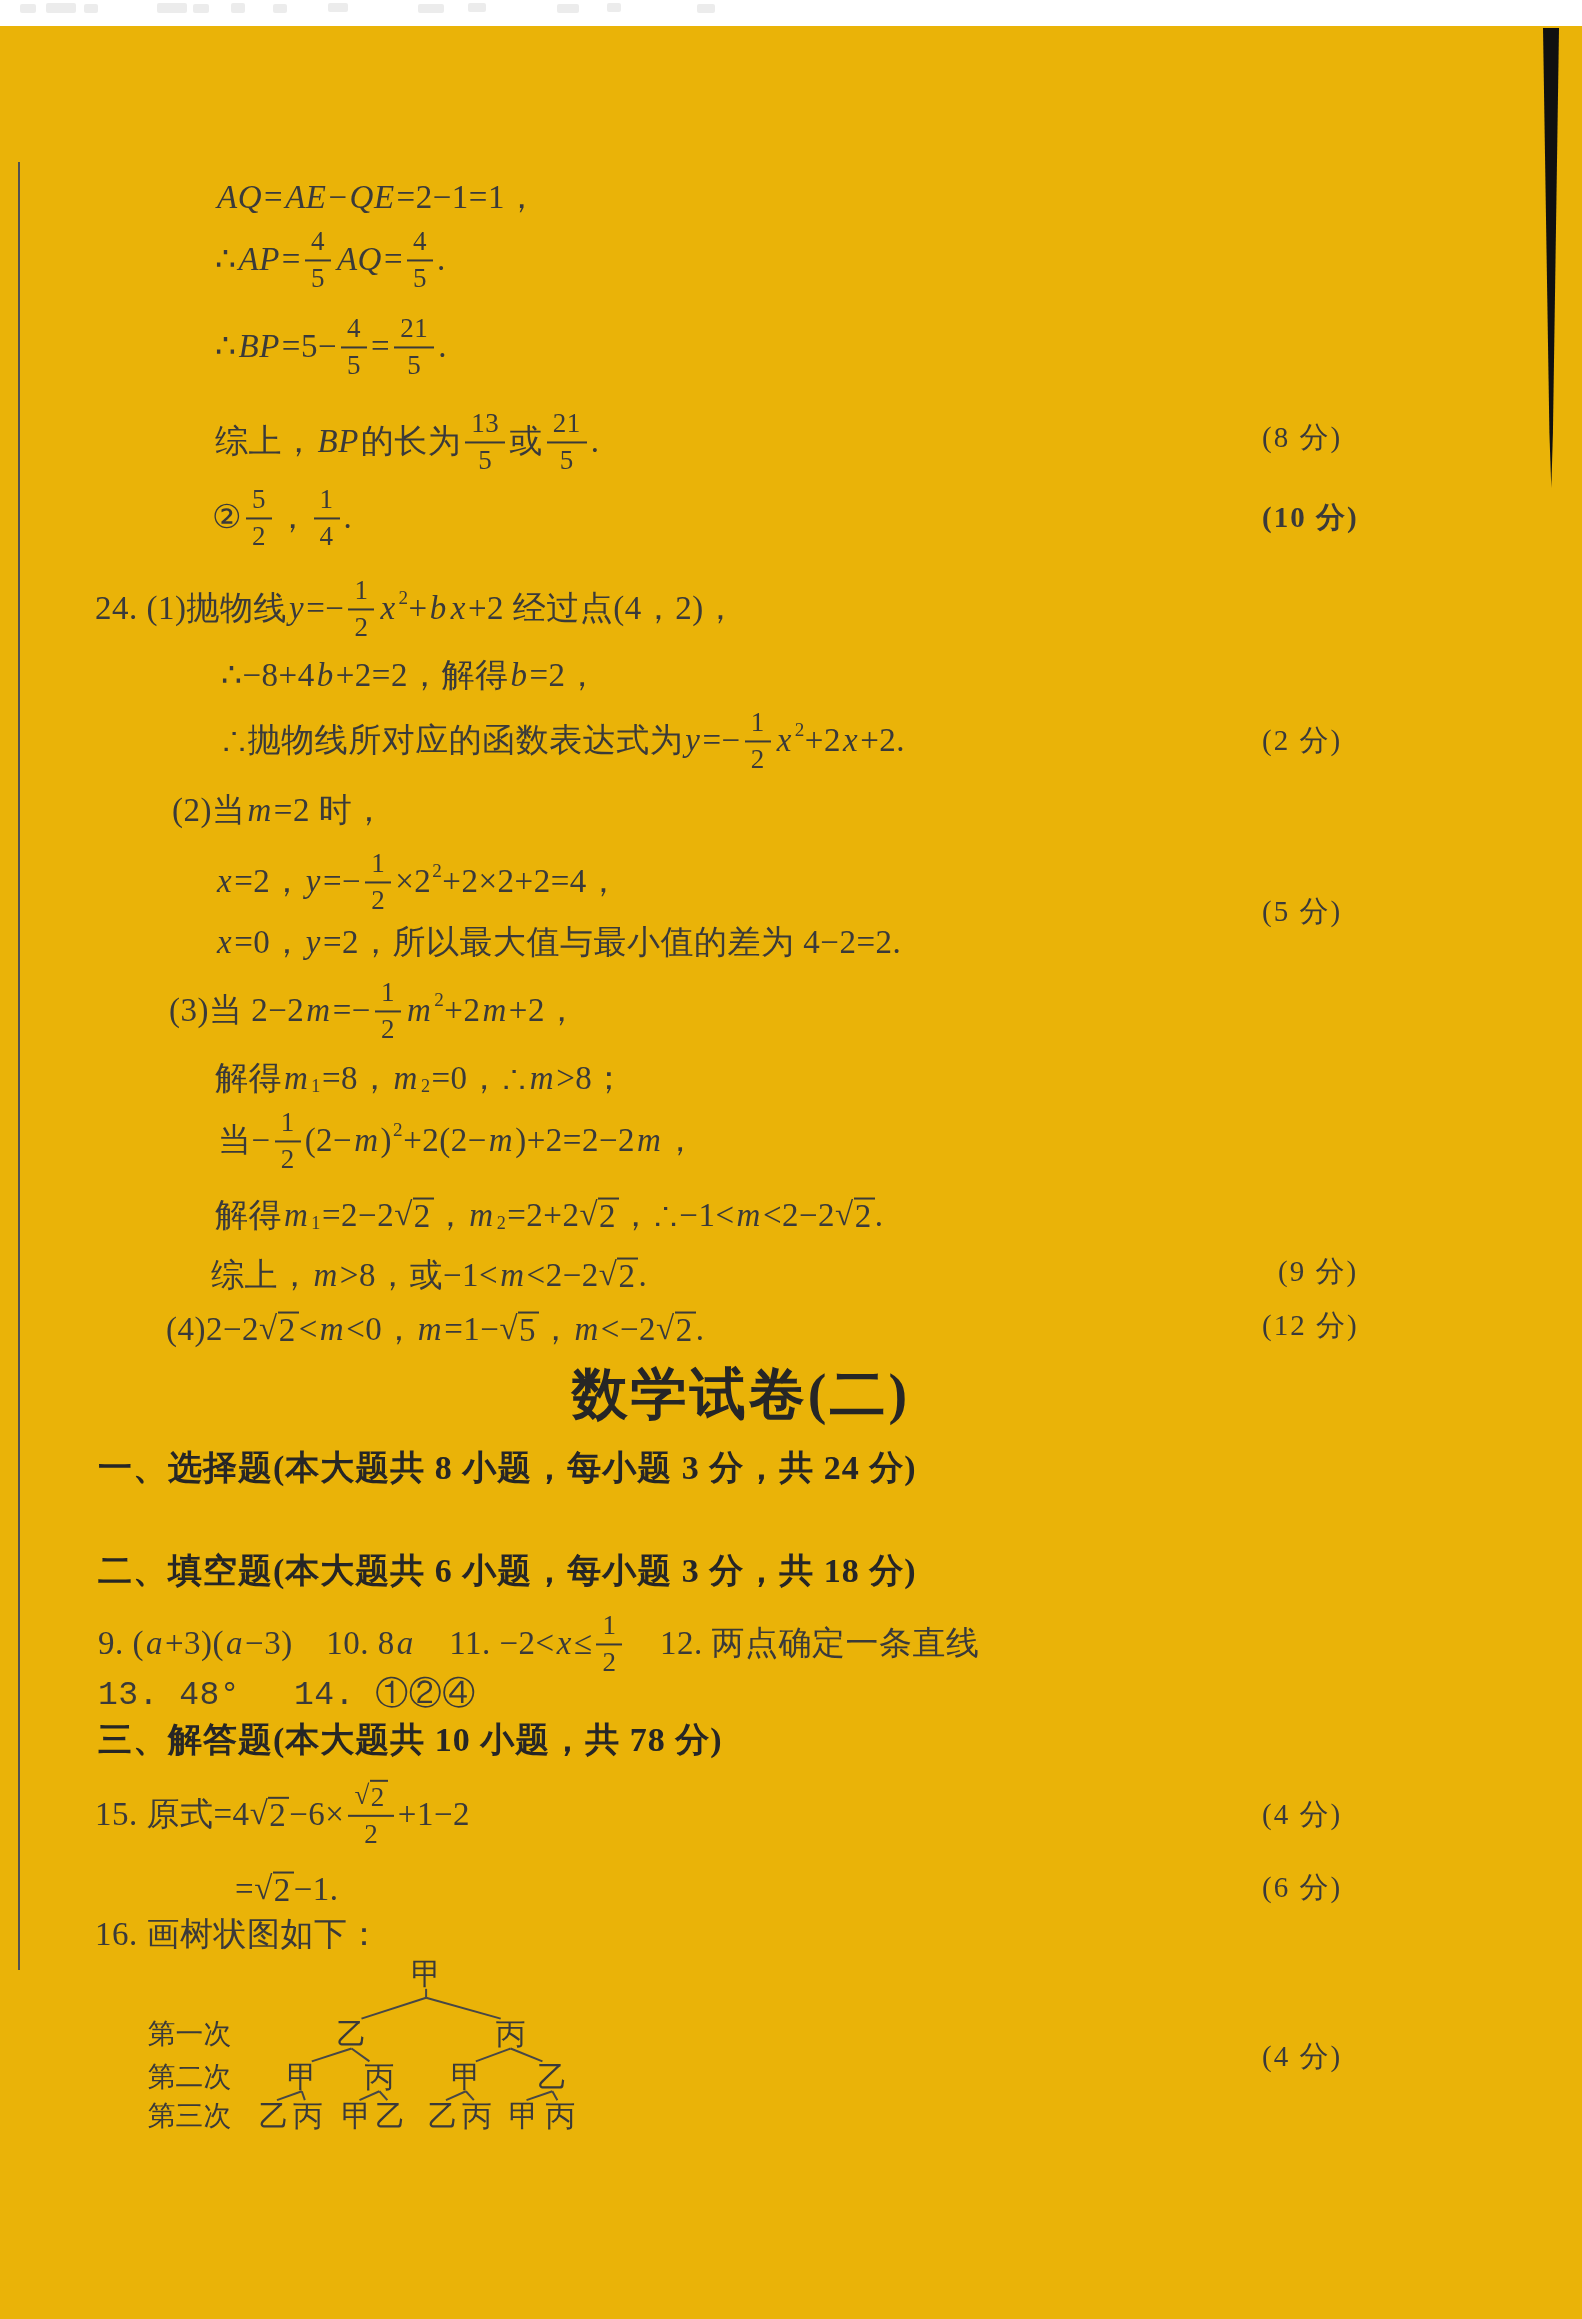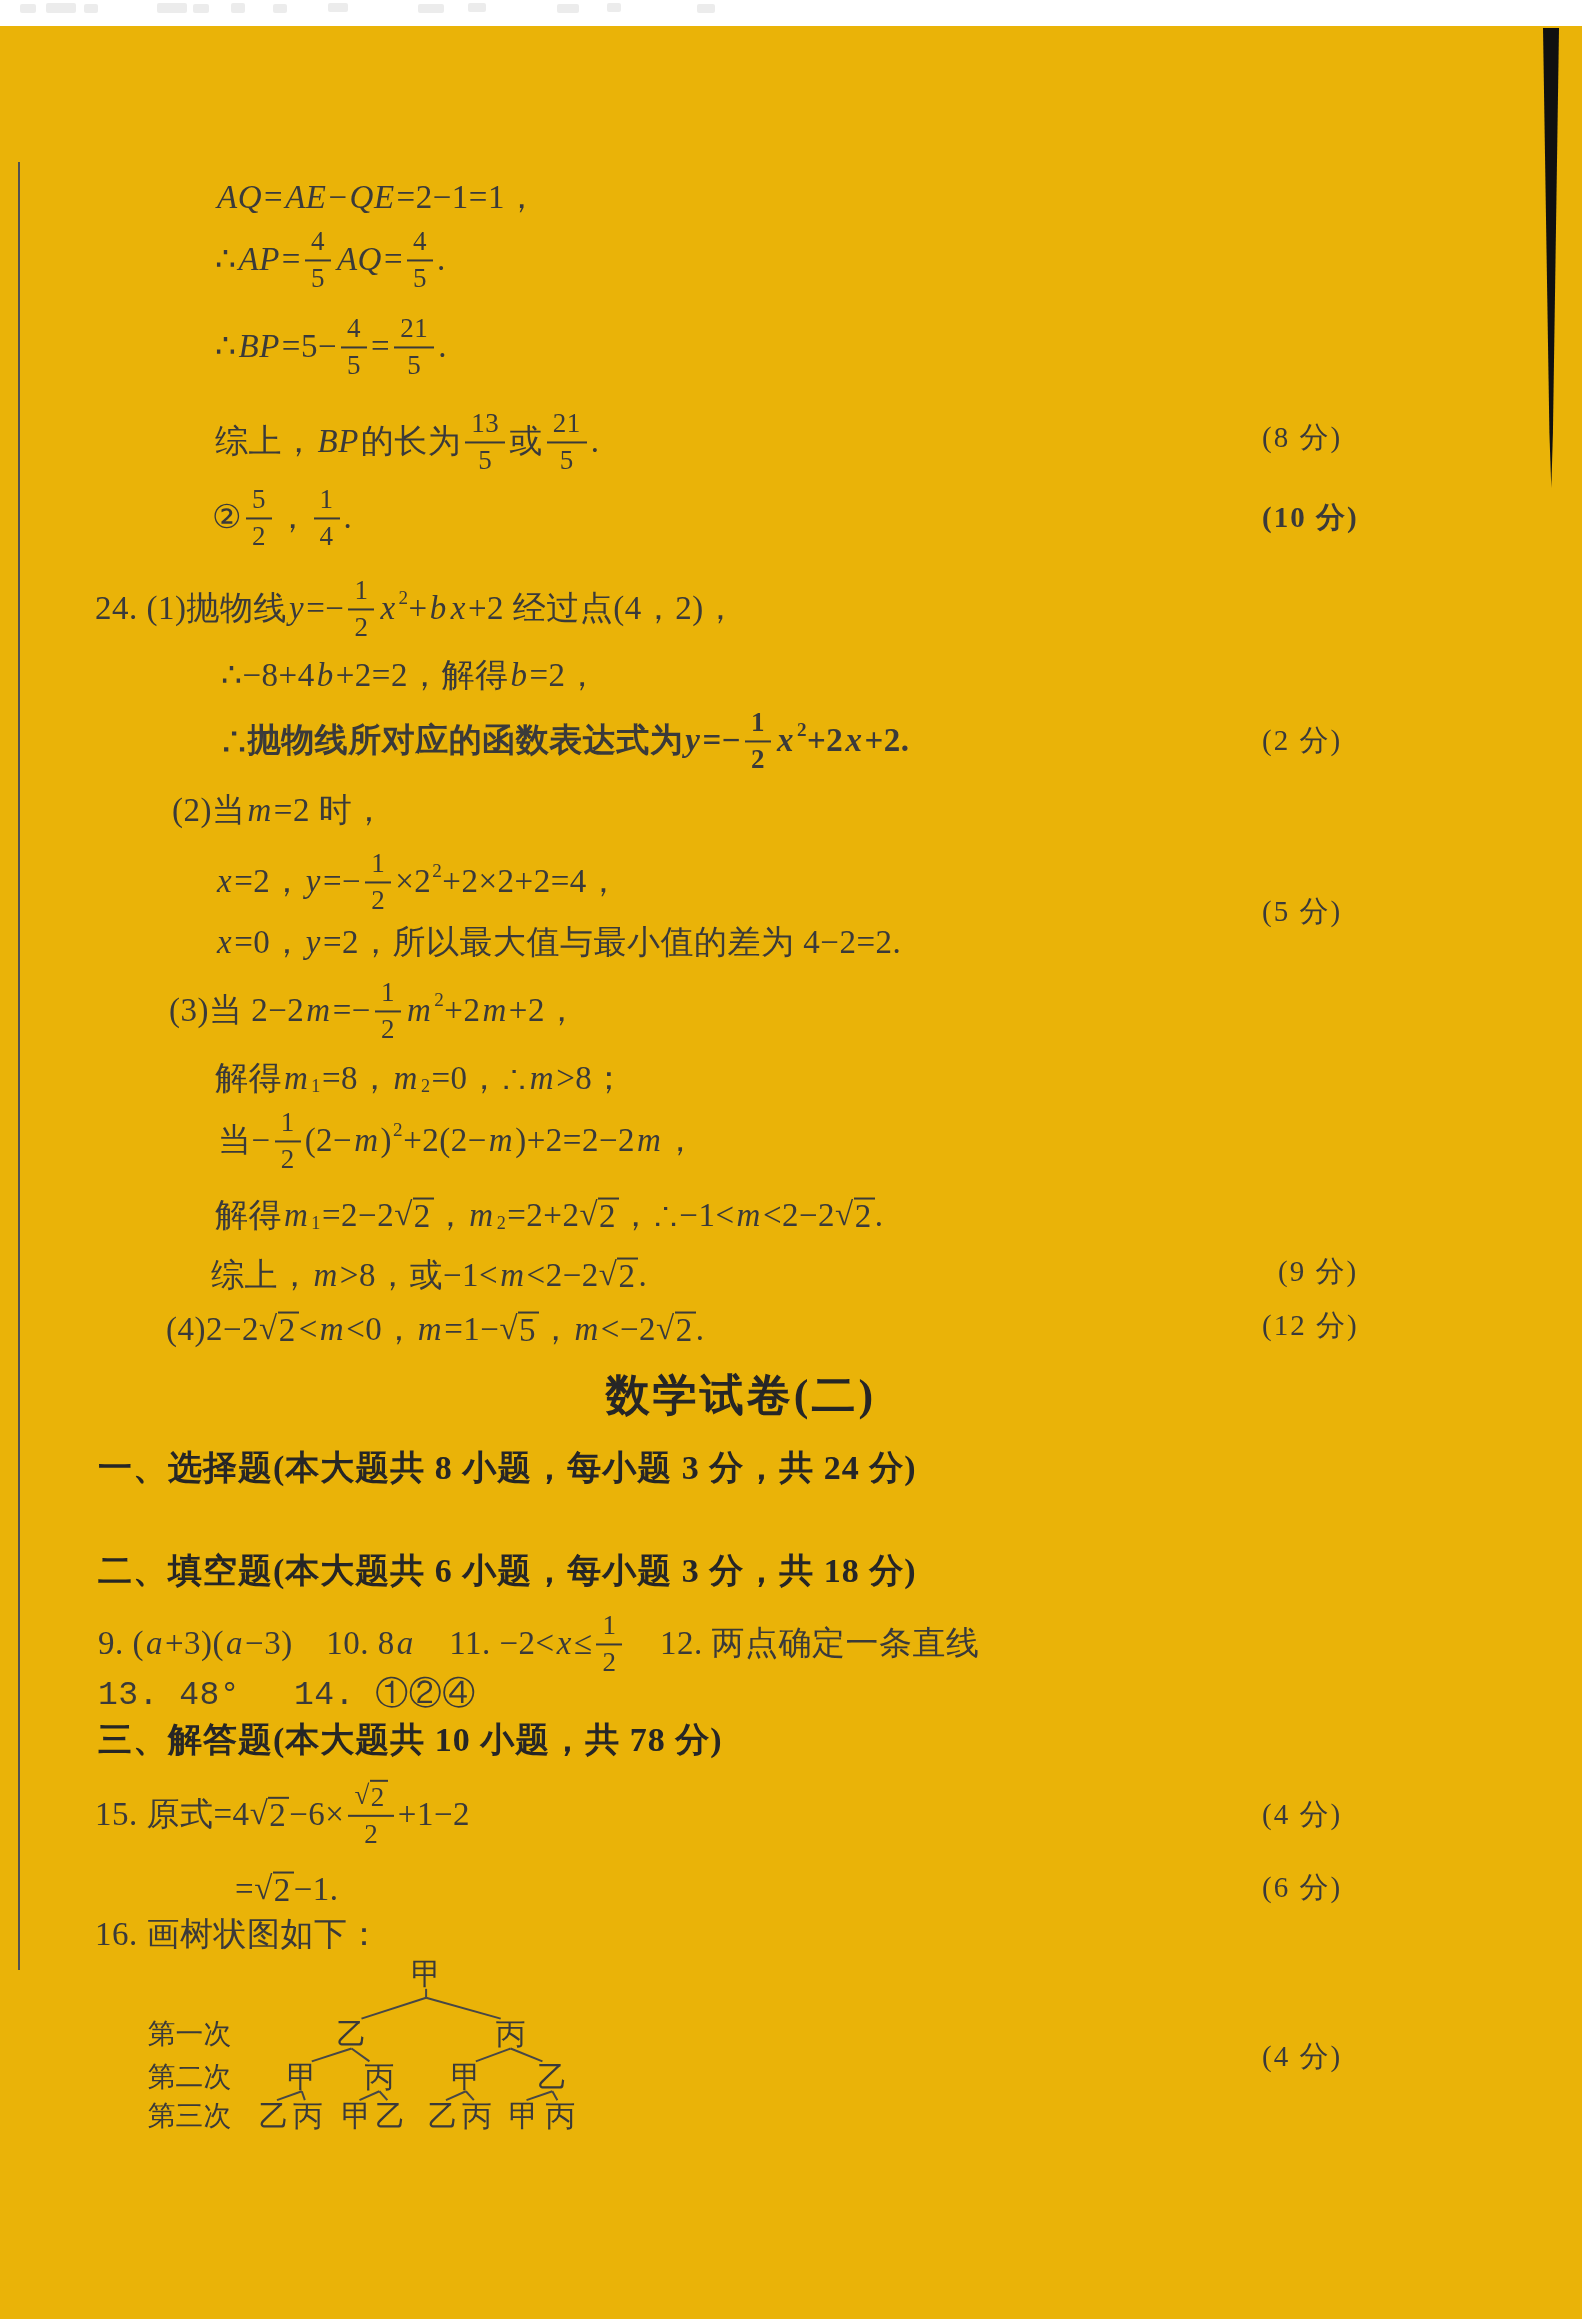--- a/index.html
+++ b/index.html
@@ -15,21 +15,21 @@
   .run{display:inline-block;vertical-align:middle;}
   .it{font-style:italic;padding:0 2px;}
   .sup{display:inline-block;vertical-align:middle;position:relative;top:-0.55em;font-size:0.58em;padding-left:1px;}
   .sub{display:inline-block;vertical-align:middle;position:relative;top:0.4em;font-size:0.55em;padding:0 1px;}
   .frac{display:inline-block;vertical-align:middle;text-align:center;font-size:27px;line-height:1.15;margin:0 4px;}
   .frac .fnum{display:block;border-bottom:2px solid currentColor;padding:1px 6px 2px;}
   .frac .fden{display:block;padding:2px 6px 0;}
   .sqrt{display:inline-block;vertical-align:middle;white-space:nowrap;}
   .sqrt .rsign{display:inline-block;vertical-align:top;}
   .sqrt .rad{display:inline-block;border-top:2px solid currentColor;padding:0 3px 0 1px;}
-  .page-title{position:absolute;transform:translate(-50%,-50%);font-size:44px;font-weight:bold;
+  .page-title{position:absolute;transform:translate(-50%,-50%);font-size:56px;font-weight:bold;
               color:#262626;letter-spacing:3px;white-space:nowrap;margin:0;}
   .score{position:absolute;transform:translateY(-50%);font-size:29px;color:#3a3a3a;letter-spacing:2px;white-space:nowrap;}
   .choice-row{position:absolute;transform:translateY(-50%);display:flex;justify-content:space-between;
               font-size:33px;color:#3a3a3a;}
   .tree-svg{position:absolute;}
   .footer{position:absolute;transform:translate(-50%,-50%);font-size:31px;color:#3a3a3a;letter-spacing:2px;white-space:nowrap;}
 </style>
 </head>
 <body>
 
@@ -54,21 +54,21 @@
   <div class="right-bar" id="right-bar" style="left: 1543px; top: 28px; width: 16px; height: 460px;"></div>
 
   <div id="math-lines">
       <div class="math-line" style="left: 215px; top: 196px;"><span class="run it">AQ</span><span class="run">=</span><span class="run it">AE</span><span class="run">−</span><span class="run it">QE</span><span class="run">=2−1=1，</span></div>
       <div class="math-line" style="left: 215px; top: 260px;"><span class="run">∴</span><span class="run it">AP</span><span class="run">=</span><span class="frac"><span class="fnum">4</span><span class="fden">5</span></span><span class="run it">AQ</span><span class="run">=</span><span class="frac"><span class="fnum">4</span><span class="fden">5</span></span><span class="run">.</span></div>
       <div class="math-line" style="left: 215px; top: 347px;"><span class="run">∴</span><span class="run it">BP</span><span class="run">=5−</span><span class="frac"><span class="fnum">4</span><span class="fden">5</span></span><span class="run">=</span><span class="frac"><span class="fnum">21</span><span class="fden">5</span></span><span class="run">.</span></div>
       <div class="math-line" style="left: 215px; top: 442px;"><span class="run">综上，</span><span class="run it">BP</span><span class="run"> 的长为</span><span class="frac"><span class="fnum">13</span><span class="fden">5</span></span><span class="run">或</span><span class="frac"><span class="fnum">21</span><span class="fden">5</span></span><span class="run">.</span></div>
       <div class="math-line" style="left: 212px; top: 518px;"><span class="run">②</span><span class="frac"><span class="fnum">5</span><span class="fden">2</span></span><span class="run">，</span><span class="frac"><span class="fnum">1</span><span class="fden">4</span></span><span class="run">.</span></div>
       <div class="math-line" style="left: 95px; top: 609px;"><span class="run">24. (1)抛物线 </span><span class="run it">y</span><span class="run">=−</span><span class="frac"><span class="fnum">1</span><span class="fden">2</span></span><span class="run it">x</span><span class="sup">2</span><span class="run">+</span><span class="run it">b</span><span class="run it">x</span><span class="run">+2 经过点(4，2)，</span></div>
       <div class="math-line" style="left: 221px; top: 674px;"><span class="run">∴−8+4</span><span class="run it">b</span><span class="run">+2=2，解得 </span><span class="run it">b</span><span class="run">=2，</span></div>
-      <div class="math-line" style="left: 221px; top: 741px; font-weight: bold;"><span class="run">∴抛物线所对应的函数表达式为 </span><span class="run it">y</span><span class="run">=−</span><span class="frac"><span class="fnum">1</span><span class="fden">2</span></span><span class="run it">x</span><span class="sup">2</span><span class="run">+2</span><span class="run it">x</span><span class="run">+2.</span></div>
+      <div class="math-line" style="left: 221px; top: 741px;"><span class="run">∴抛物线所对应的函数表达式为 </span><span class="run it">y</span><span class="run">=−</span><span class="frac"><span class="fnum">1</span><span class="fden">2</span></span><span class="run it">x</span><span class="sup">2</span><span class="run">+2</span><span class="run it">x</span><span class="run">+2.</span></div>
       <div class="math-line" style="left: 172px; top: 809px;"><span class="run">(2)当 </span><span class="run it">m</span><span class="run">=2 时，</span></div>
       <div class="math-line" style="left: 215px; top: 882px;"><span class="run it">x</span><span class="run">=2，</span><span class="run it">y</span><span class="run">=−</span><span class="frac"><span class="fnum">1</span><span class="fden">2</span></span><span class="run">×2</span><span class="sup">2</span><span class="run">+2×2+2=4，</span></div>
       <div class="math-line" style="left: 215px; top: 941px;"><span class="run it">x</span><span class="run">=0，</span><span class="run it">y</span><span class="run">=2，所以最大值与最小值的差为 4−2=2.</span></div>
       <div class="math-line" style="left: 169px; top: 1011px;"><span class="run">(3)当 2−2</span><span class="run it">m</span><span class="run">=−</span><span class="frac"><span class="fnum">1</span><span class="fden">2</span></span><span class="run it">m</span><span class="sup">2</span><span class="run">+2</span><span class="run it">m</span><span class="run">+2，</span></div>
       <div class="math-line" style="left: 215px; top: 1077px;"><span class="run">解得 </span><span class="run it">m</span><span class="sub">1</span><span class="run">=8，</span><span class="run it">m</span><span class="sub">2</span><span class="run">=0，∴</span><span class="run it">m</span><span class="run">&gt;8；</span></div>
       <div class="math-line" style="left: 218px; top: 1141px;"><span class="run">当−</span><span class="frac"><span class="fnum">1</span><span class="fden">2</span></span><span class="run">(2−</span><span class="run it">m</span><span class="run">)</span><span class="sup">2</span><span class="run">+2(2−</span><span class="run it">m</span><span class="run">)+2=2−2</span><span class="run it">m</span><span class="run">，</span></div>
       <div class="math-line" style="left: 215px; top: 1214px;"><span class="run">解得 </span><span class="run it">m</span><span class="sub">1</span><span class="run">=2−2</span><span class="run sqrt"><span class="rsign">√</span><span class="rad">2</span></span><span class="run">，</span><span class="run it">m</span><span class="sub">2</span><span class="run">=2+2</span><span class="run sqrt"><span class="rsign">√</span><span class="rad">2</span></span><span class="run">，∴−1&lt;</span><span class="run it">m</span><span class="run">&lt;2−2</span><span class="run sqrt"><span class="rsign">√</span><span class="rad">2</span></span><span class="run">.</span></div>
       <div class="math-line" style="left: 211px; top: 1274px;"><span class="run">综上，</span><span class="run it">m</span><span class="run">&gt;8，或−1&lt;</span><span class="run it">m</span><span class="run">&lt;2−2</span><span class="run sqrt"><span class="rsign">√</span><span class="rad">2</span></span><span class="run">.</span></div>
       <div class="math-line" style="left: 166px; top: 1328px;"><span class="run">(4)2−2</span><span class="run sqrt"><span class="rsign">√</span><span class="rad">2</span></span><span class="run">&lt;</span><span class="run it">m</span><span class="run">&lt;0，</span><span class="run it">m</span><span class="run">=1−</span><span class="run sqrt"><span class="rsign">√</span><span class="rad">5</span></span><span class="run">，</span><span class="run it">m</span><span class="run">&lt;−2</span><span class="run sqrt"><span class="rsign">√</span><span class="rad">2</span></span><span class="run">.</span></div>
       <div class="math-line hdr" style="left: 98px; top: 1467px;"><span class="run">一、选择题(本大题共 8 小题，每小题 3 分，共 24 分)</span></div>

